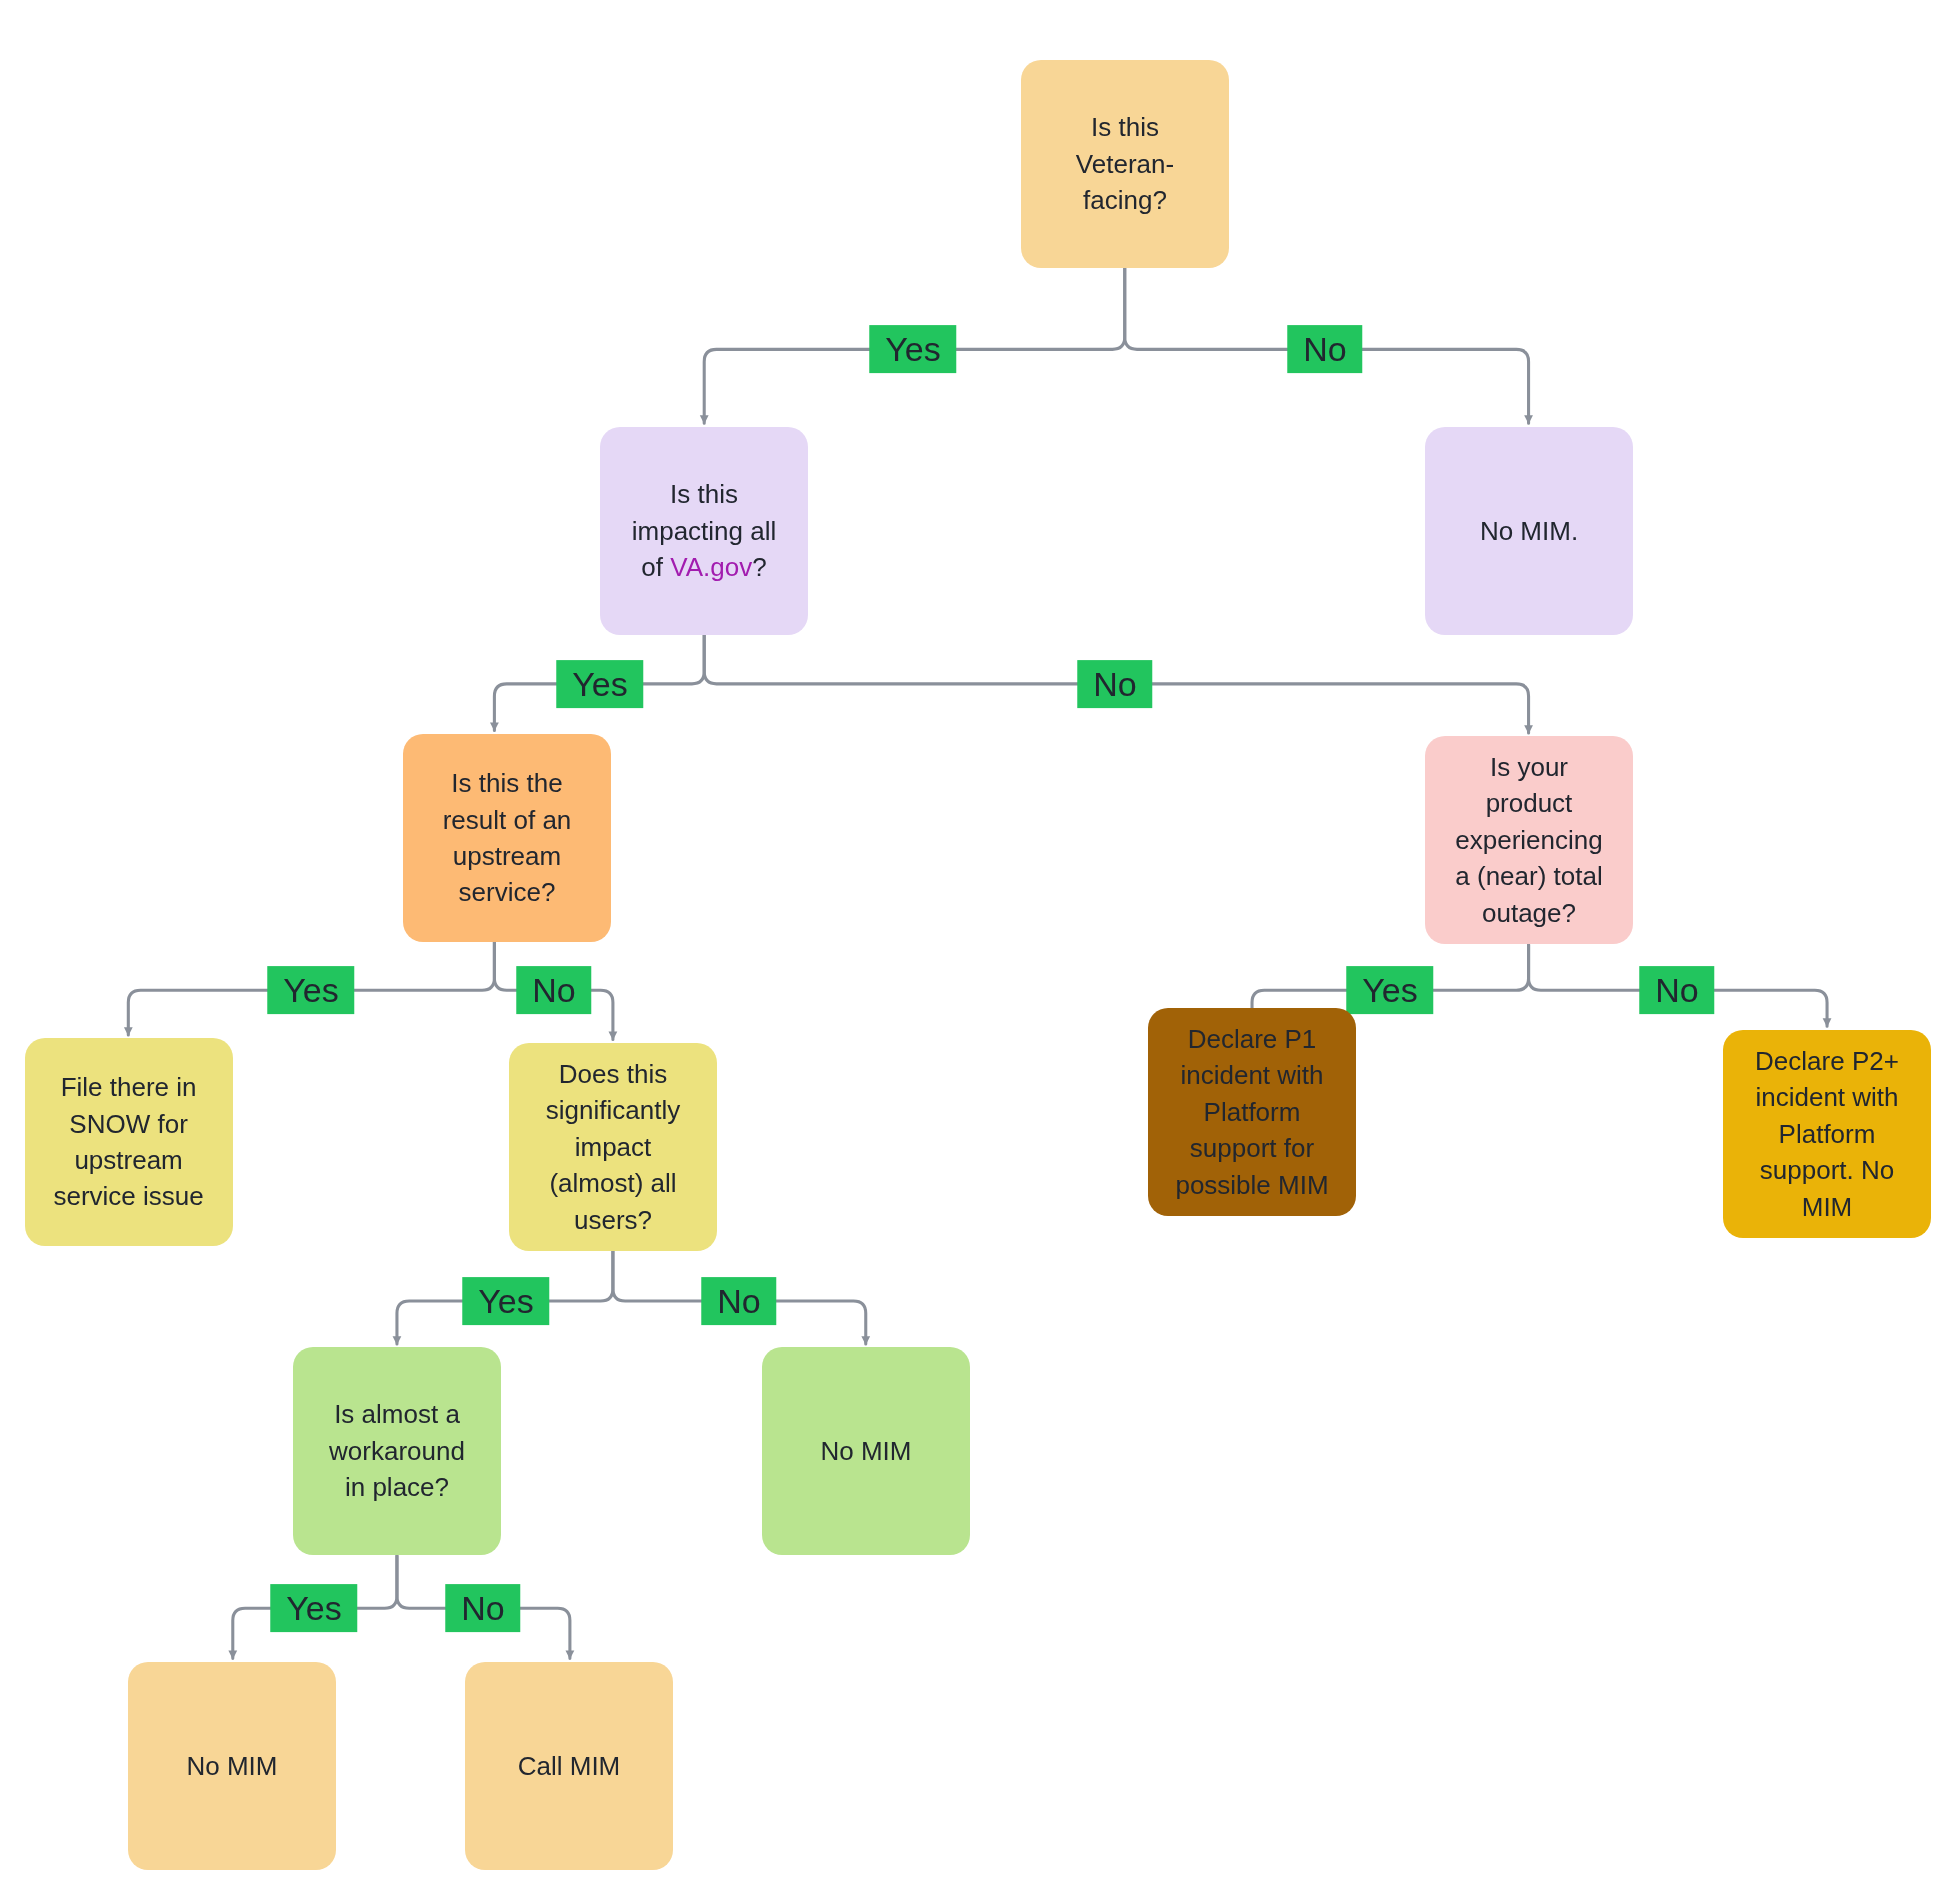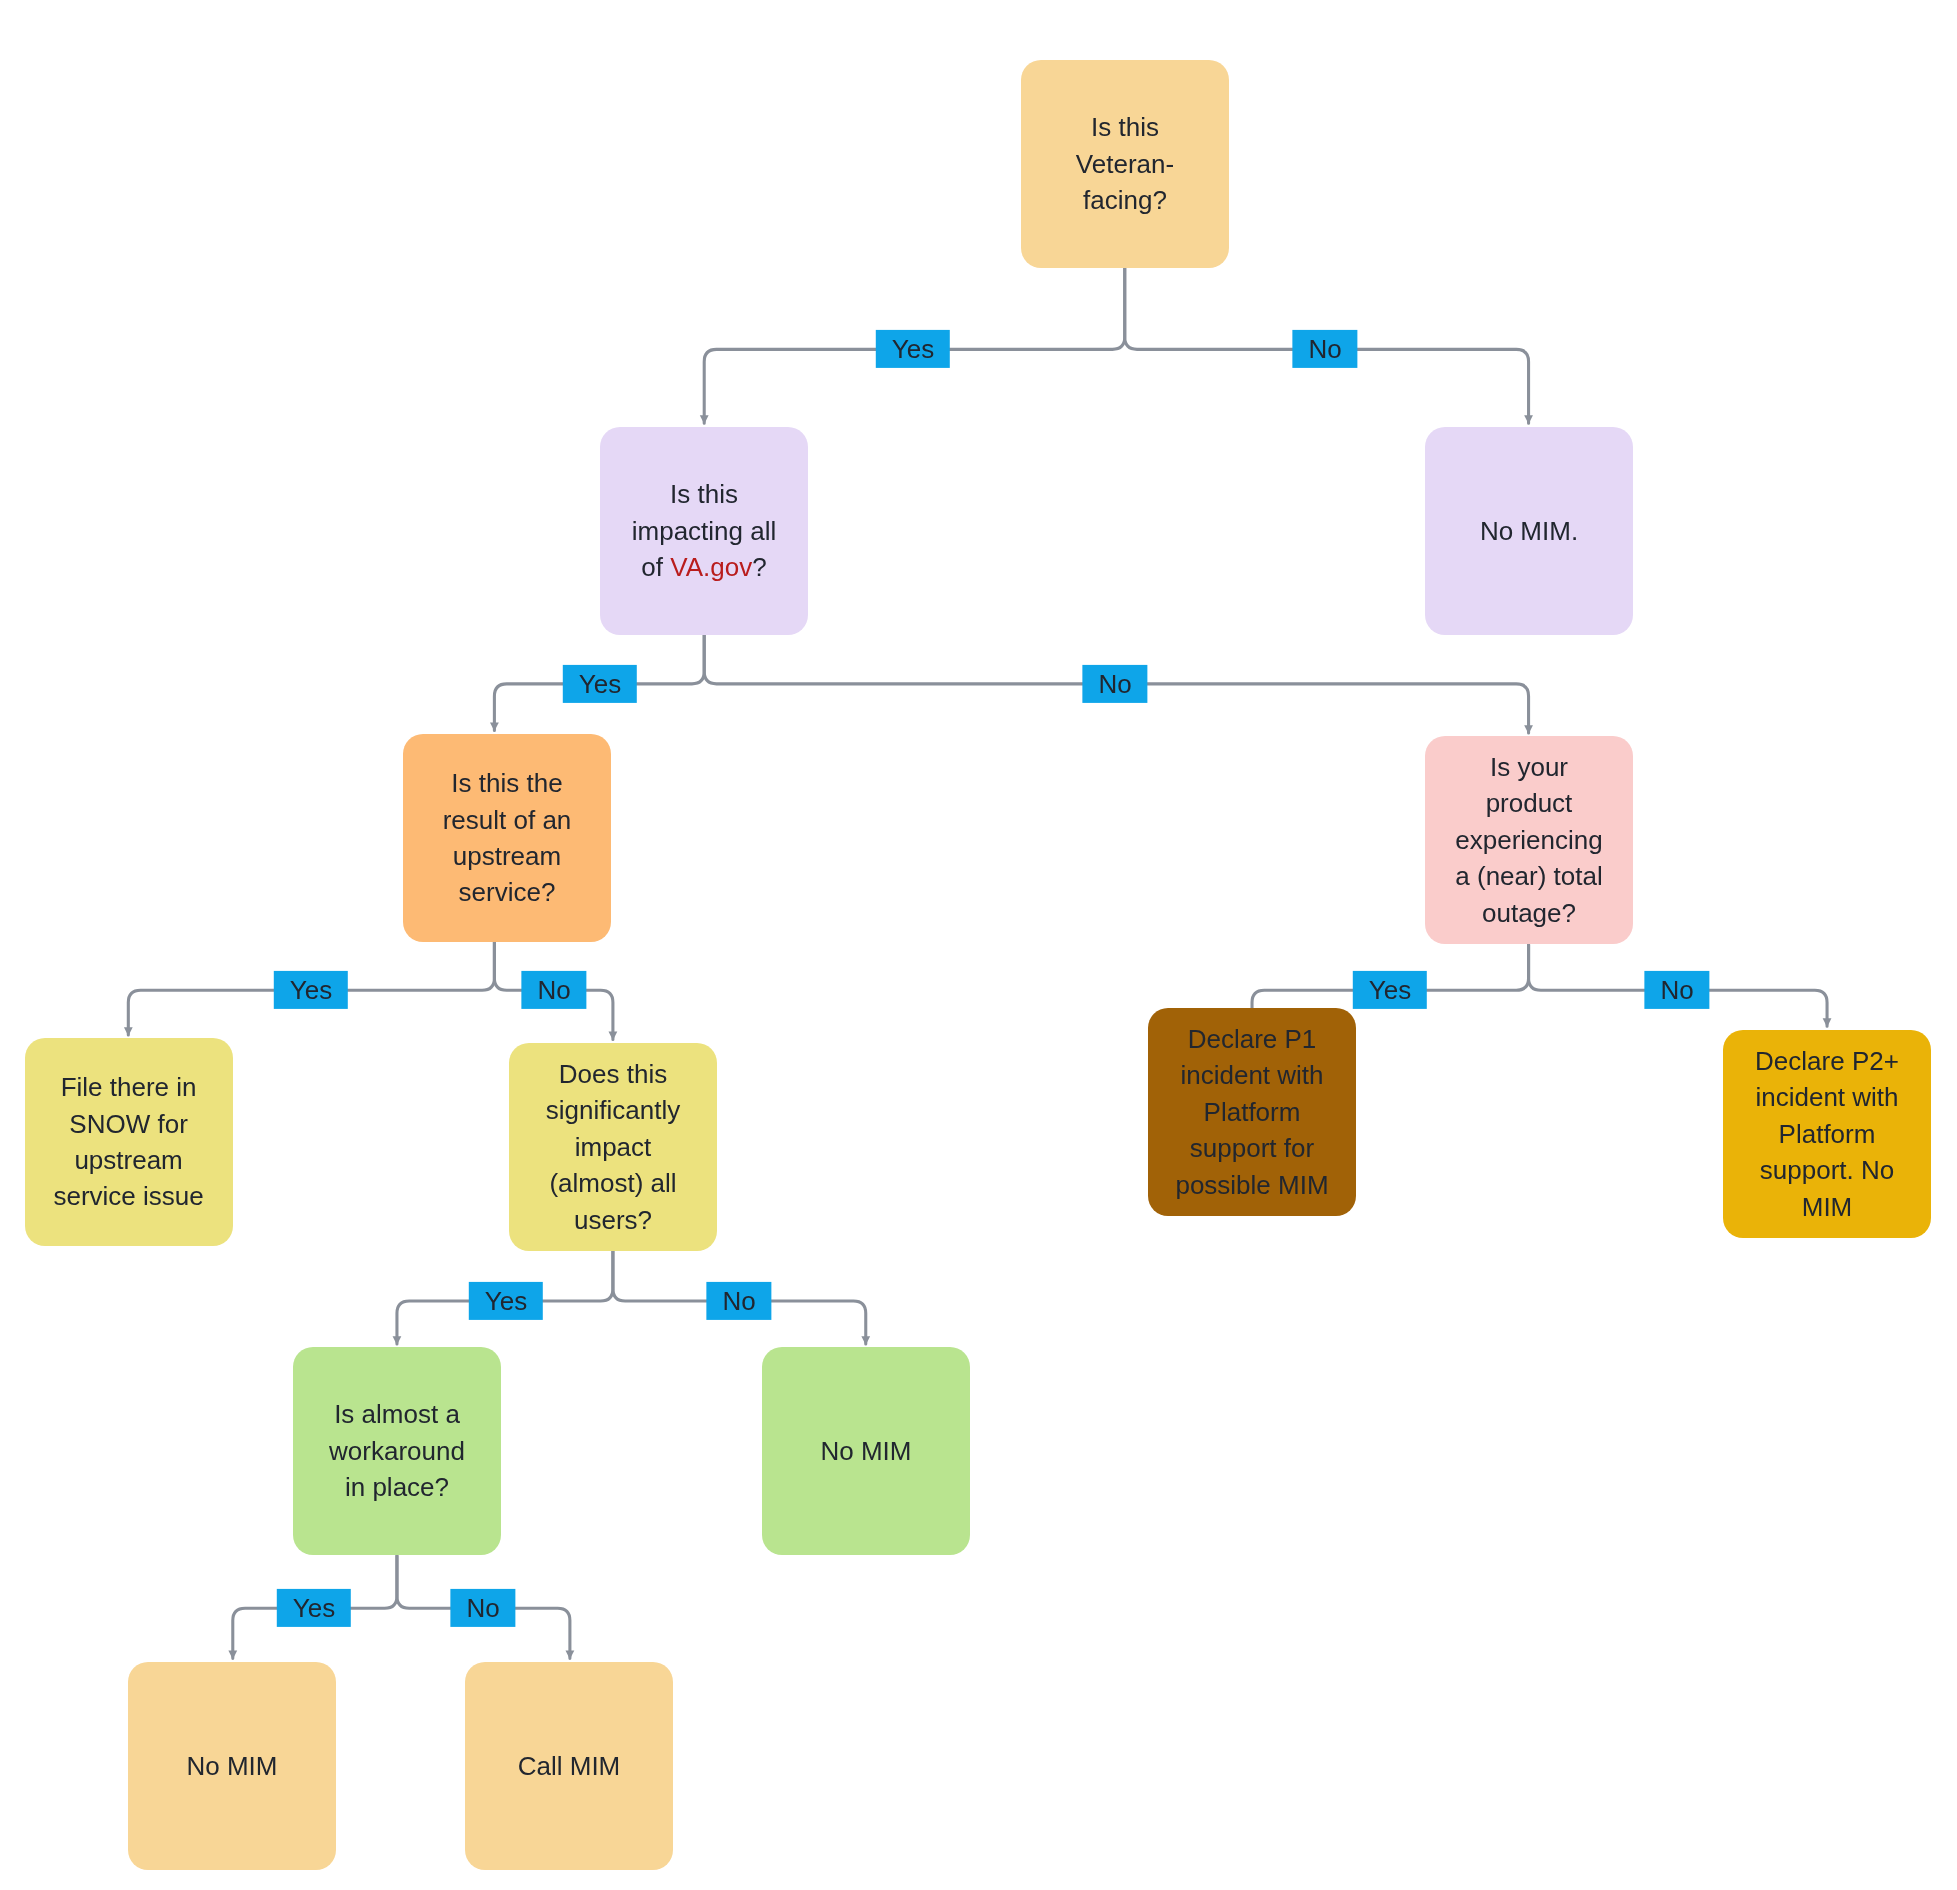--- a/index.html
+++ b/index.html
@@ -28,30 +28,30 @@
     text-align: center;
     padding: 16px 23px;
     color: #21262F;
     font-size: 26px;
     line-height: 1.4;
     z-index: 3;
   }
   .edge-label {
     position: absolute;
     transform: translate(-50%, -50%);
-    background: #0ea5e9;
+    background: #22c55e;
     padding: 3.5px 16px;
-    font-size: 26px;
+    font-size: 34px;
     line-height: 1.2;
     color: #21262F;
     z-index: 2;
     white-space: nowrap;
   }
   .link {
-    color: #b91c1c;
+    color: #a21caf;
     text-decoration: none;
     cursor: pointer;
     text-align: right;
   }
 </style>
 </head>
 <body>
 
 <div class="canvas">
 

